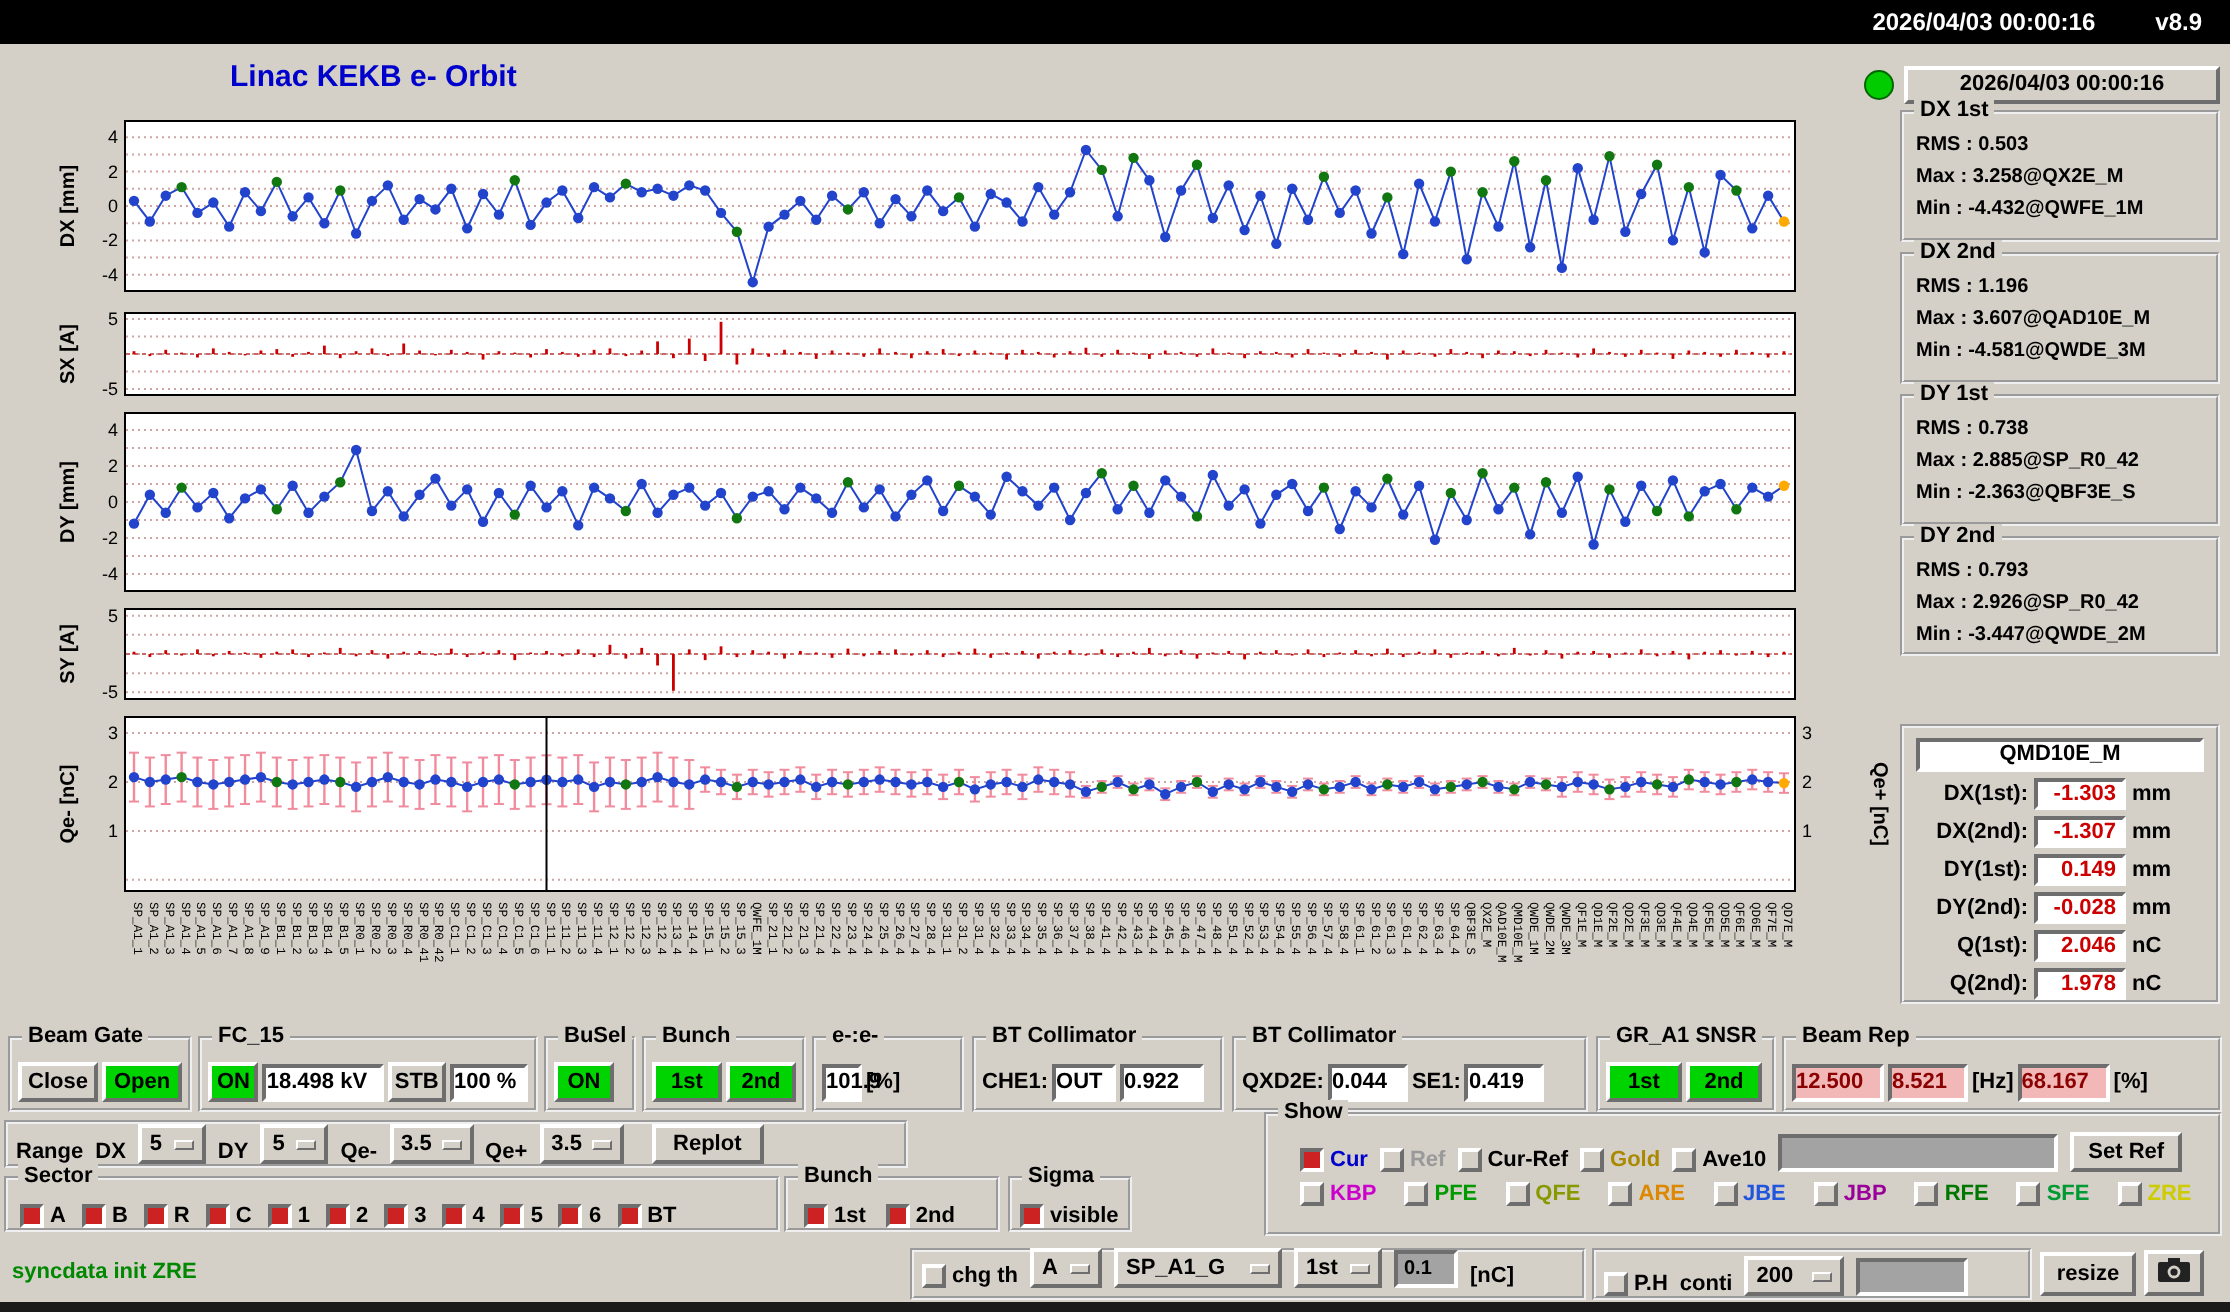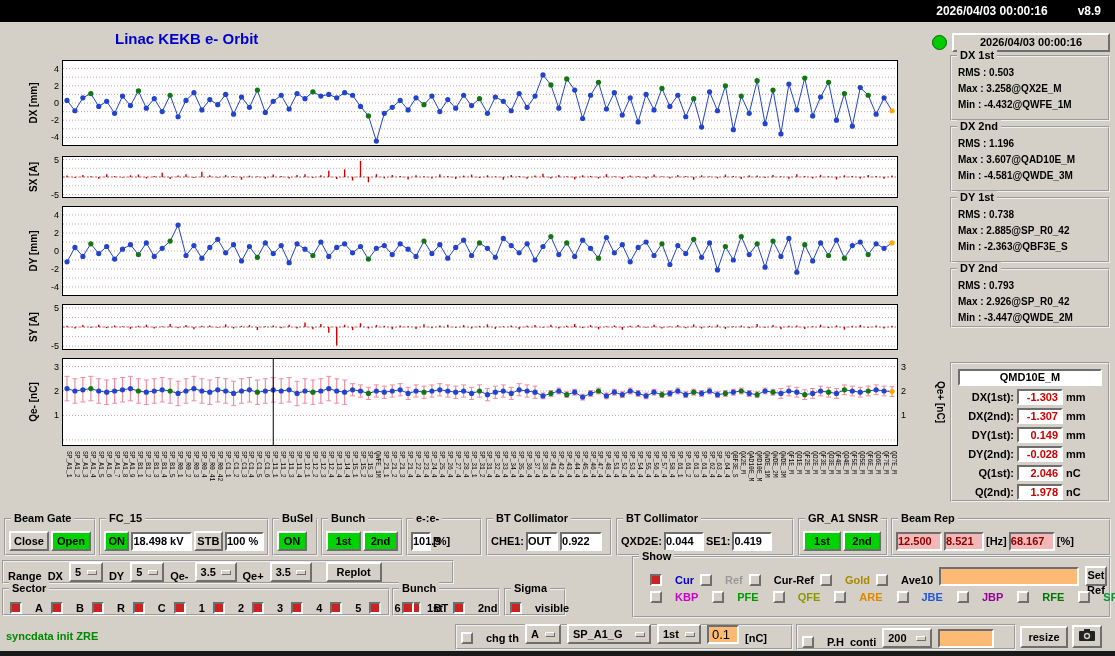--- a/index.html
+++ b/index.html
@@ -31,27 +31,27 @@
   .row1{top:518px;height:38px;display:flex;align-items:center;gap:2px;padding:10px 3px 2px}
   .btn{border:2px solid;border-color:#fff #6e6e6e #6e6e6e #fff;background:#d4d0c8;font-size:11px;
     font-weight:bold;text-align:center;height:20px;line-height:15px;font-family:inherit;cursor:default}
   .btn.green{background:#00d400}
   .disp{border:2px solid;border-color:#6e6e6e #fff #fff #6e6e6e;background:#fff;font-size:11px;
     font-weight:bold;height:19px;line-height:14px;white-space:nowrap}
   .disp.pink{background:#f2b8b8;color:#8b0000}
   .lbl{font-size:11px;font-weight:bold;white-space:nowrap}
   .cb{width:12px;height:12px;border:2px solid;border-color:#fff #6e6e6e #6e6e6e #fff;background:#d4d0c8;flex:none}
   .cb.on{border-color:#6e6e6e #fff #fff #6e6e6e;background:#cc2222}
-  .ck{display:flex;align-items:center;gap:13px}
+  .ck{display:flex;align-items:center;gap:3px}
   .opt{border:2px solid;border-color:#fff #6e6e6e #6e6e6e #fff;background:#d4d0c8;font-size:11px;
     font-weight:bold;display:flex;align-items:center;gap:4px;padding:0 4px;height:20px}
   .opt .mi{width:10px;height:5px;border:1px solid;border-color:#fff #6e6e6e #6e6e6e #fff;
     background:#d4d0c8;margin-left:auto;flex:none}
-  .txt{border:2px solid;border-color:#6e6e6e #fff #fff #6e6e6e;height:19px;font-size:13px;
-    font-weight:normal;padding:0 3px;background:#fdba74;font-family:inherit}
+  .txt{border:2px solid;border-color:#6e6e6e #fff #fff #6e6e6e;height:19px;font-size:10px;
+    font-weight:bold;padding:0 3px;background:#a3a3a3;font-family:inherit}
   .sync{position:absolute;left:6px;top:630px;font-size:11px;font-weight:bold;color:#008800}
   .bottomstrip{position:absolute;left:0;top:651px;width:1115px;height:5px;background:#1a1a1a}
   .flexrow{display:flex;align-items:flex-end}
 </style>
 </head>
 <body>
 
 <div id="screen">
 
   <div class="topbar">

